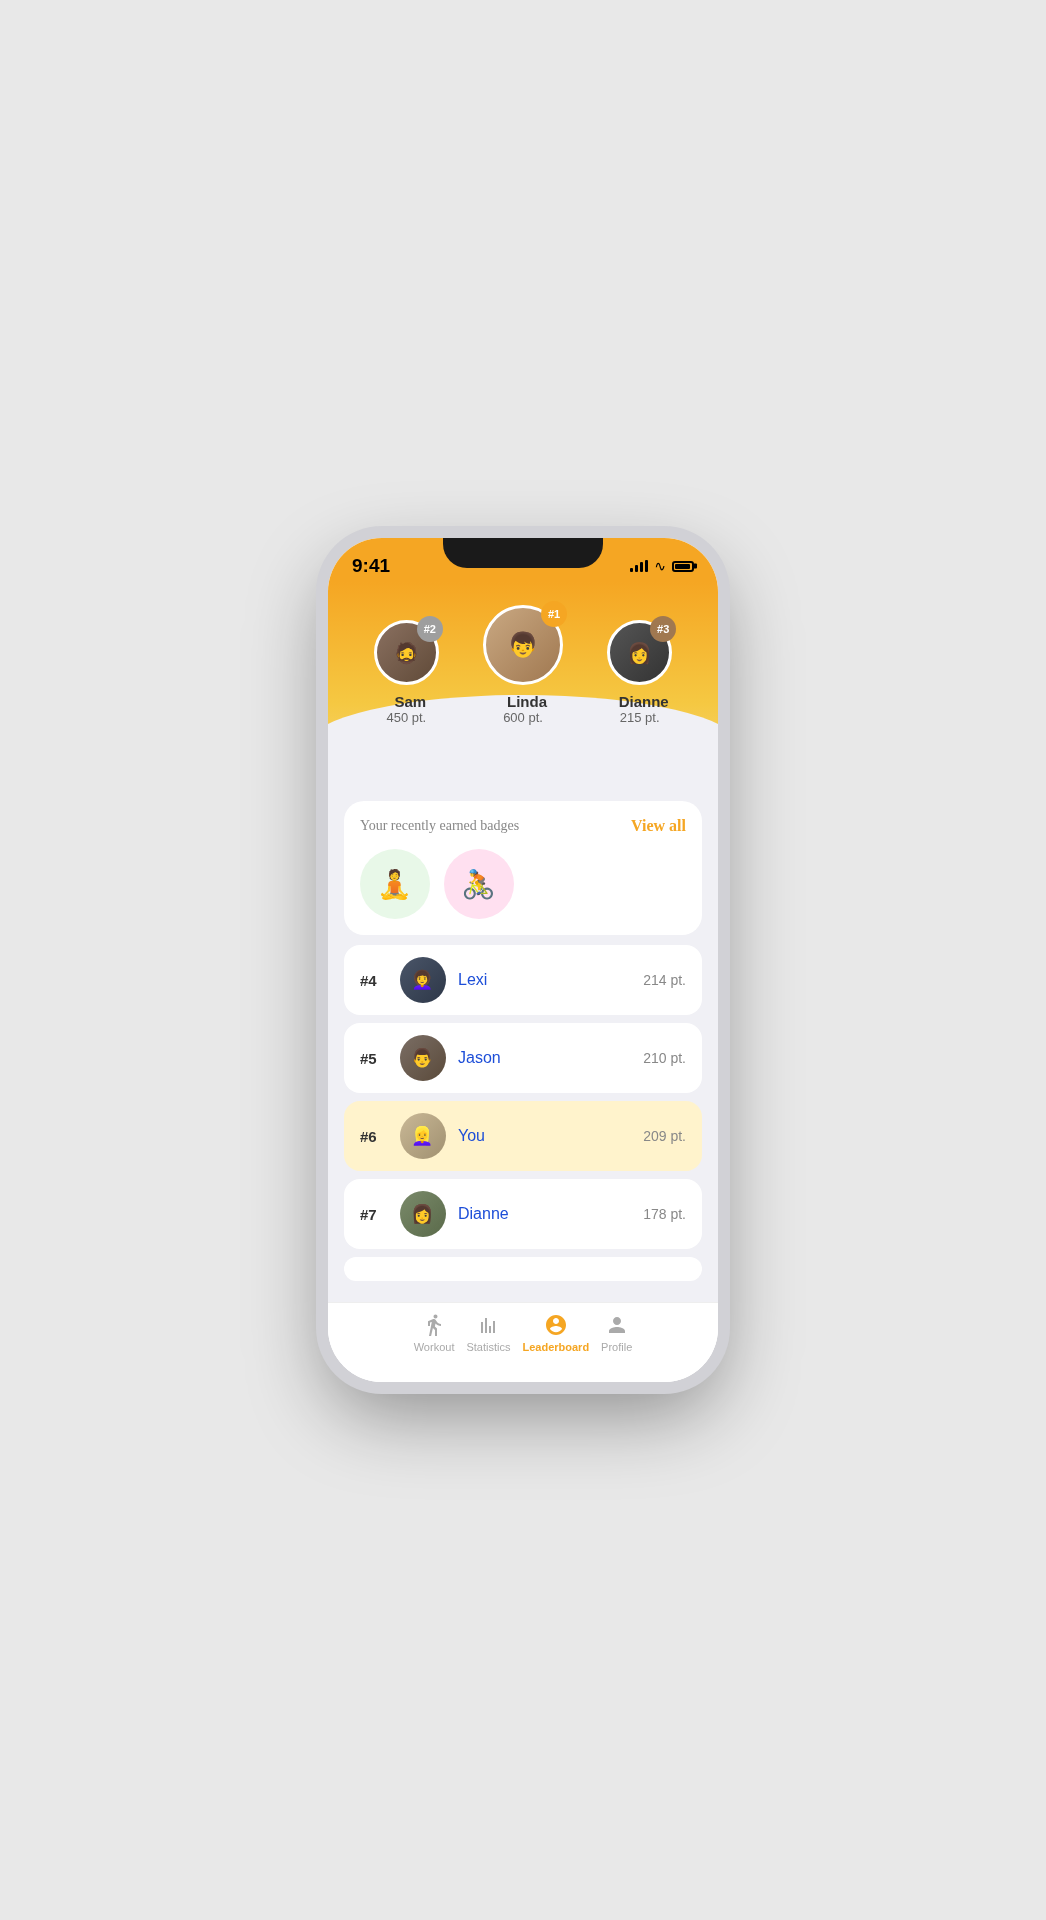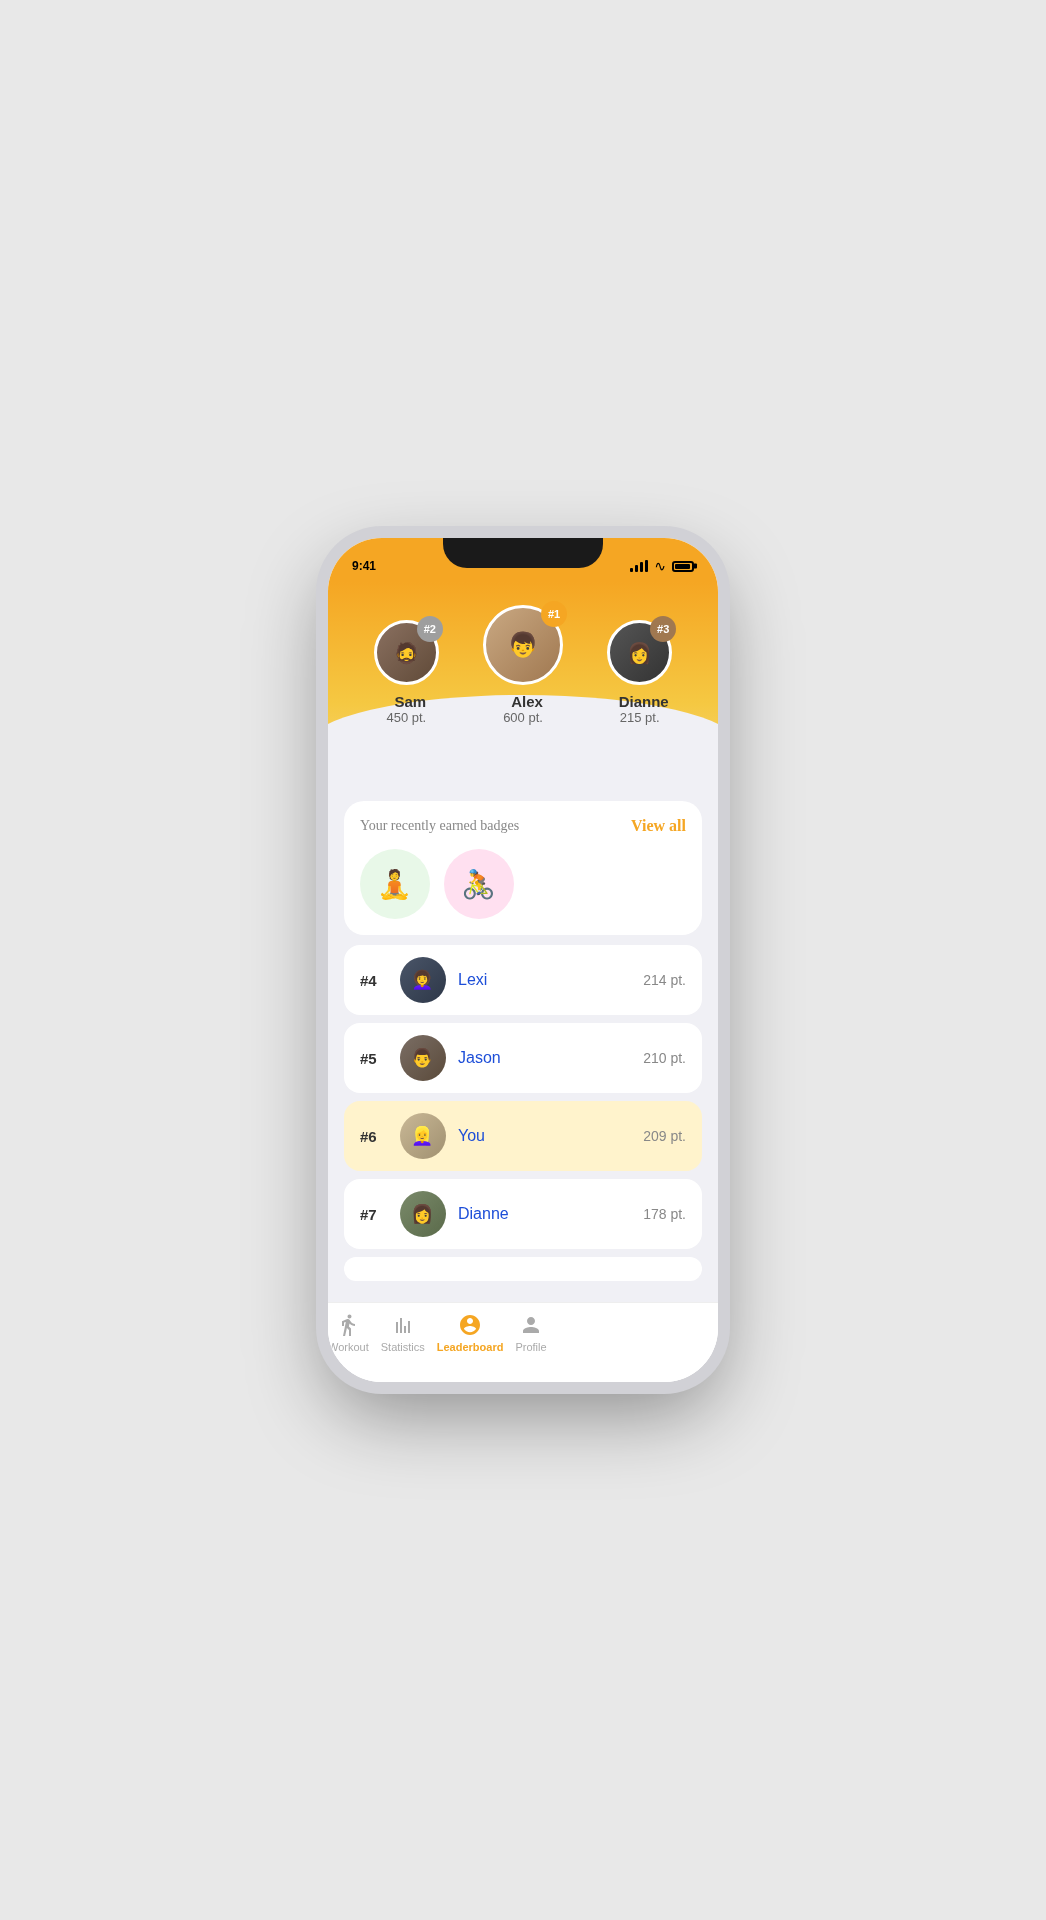--- a/index.html
+++ b/index.html
@@ -39,21 +39,21 @@
       height: 44px;
       display: flex;
       align-items: center;
       justify-content: space-between;
       padding: 12px 24px 0;
       position: relative;
       z-index: 10;
       background: transparent;
     }
     .status-time {
-      font-size: 12px;
+      font-size: 19px;
       font-weight: 600;
       color: #000;
     }
     .status-icons {
       display: flex;
       align-items: center;
       gap: 6px;
     }
     
     .header {
@@ -239,21 +239,21 @@
     .lb-pts {
       font-size: 14px;
       color: #888;
     }
     
     .bottom-nav {
       height: 80px;
       background: #fff;
       display: flex;
       align-items: center;
-      justify-content: flex-start;
+      justify-content: center;
       padding-bottom: 20px;
       border-top: 1px solid #eee;
       gap: 12px;
     }
     .nav-item {
       display: flex;
       flex-direction: column;
       align-items: center;
       gap: 4px;
       cursor: pointer;
@@ -388,21 +388,21 @@
         </div>
         <div class="podium-name">Sam</div>
         <div class="podium-pts">450 pt.</div>
       </div>
 
       <div class="podium-item first">
         <div class="avatar-wrapper">
           <div class="avatar large av-alex">👦</div>
           <div class="rank-badge gold">#1</div>
         </div>
-        <div class="podium-name">Alex</div>
+        <div class="podium-name">Linda</div>
         <div class="podium-pts">600 pt.</div>
       </div>
 
       <div class="podium-item third">
         <div class="avatar-wrapper">
           <div class="avatar medium av-linda">👩</div>
           <div class="rank-badge bronze">#3</div>
         </div>
         <div class="podium-name">Dianne</div>
         <div class="podium-pts">215 pt.</div>

